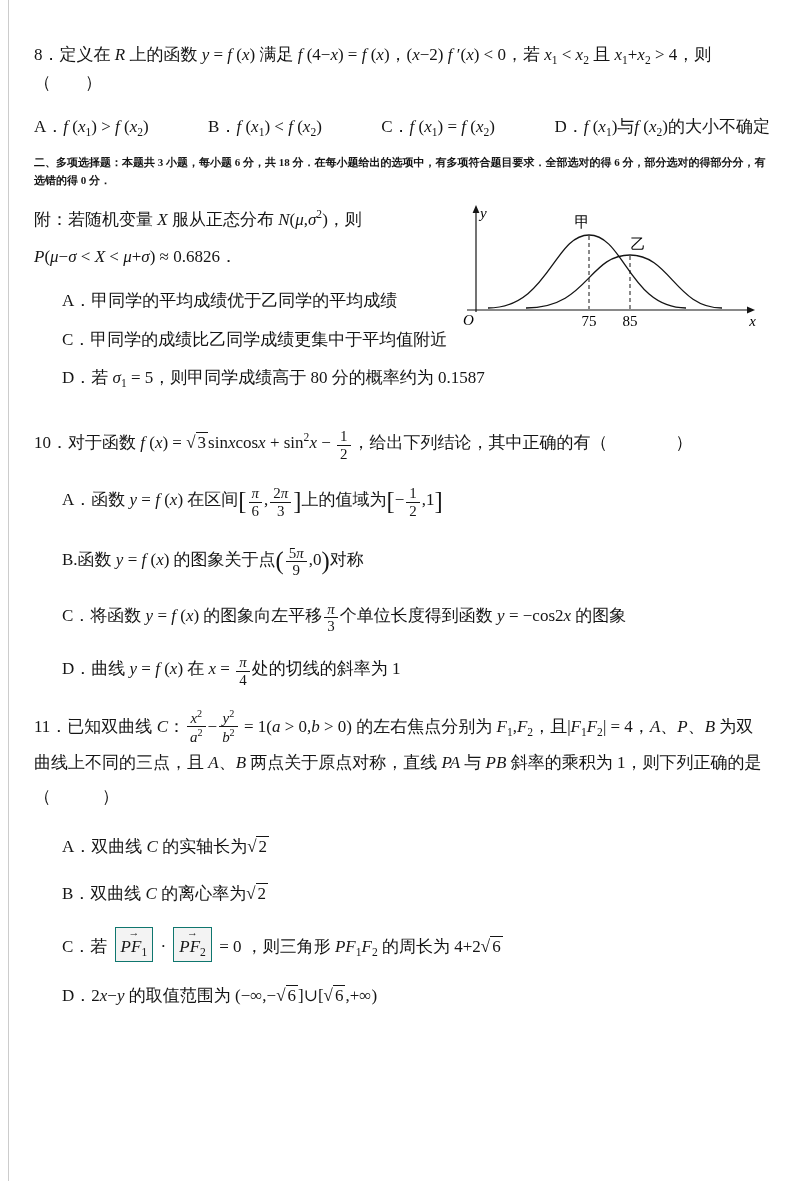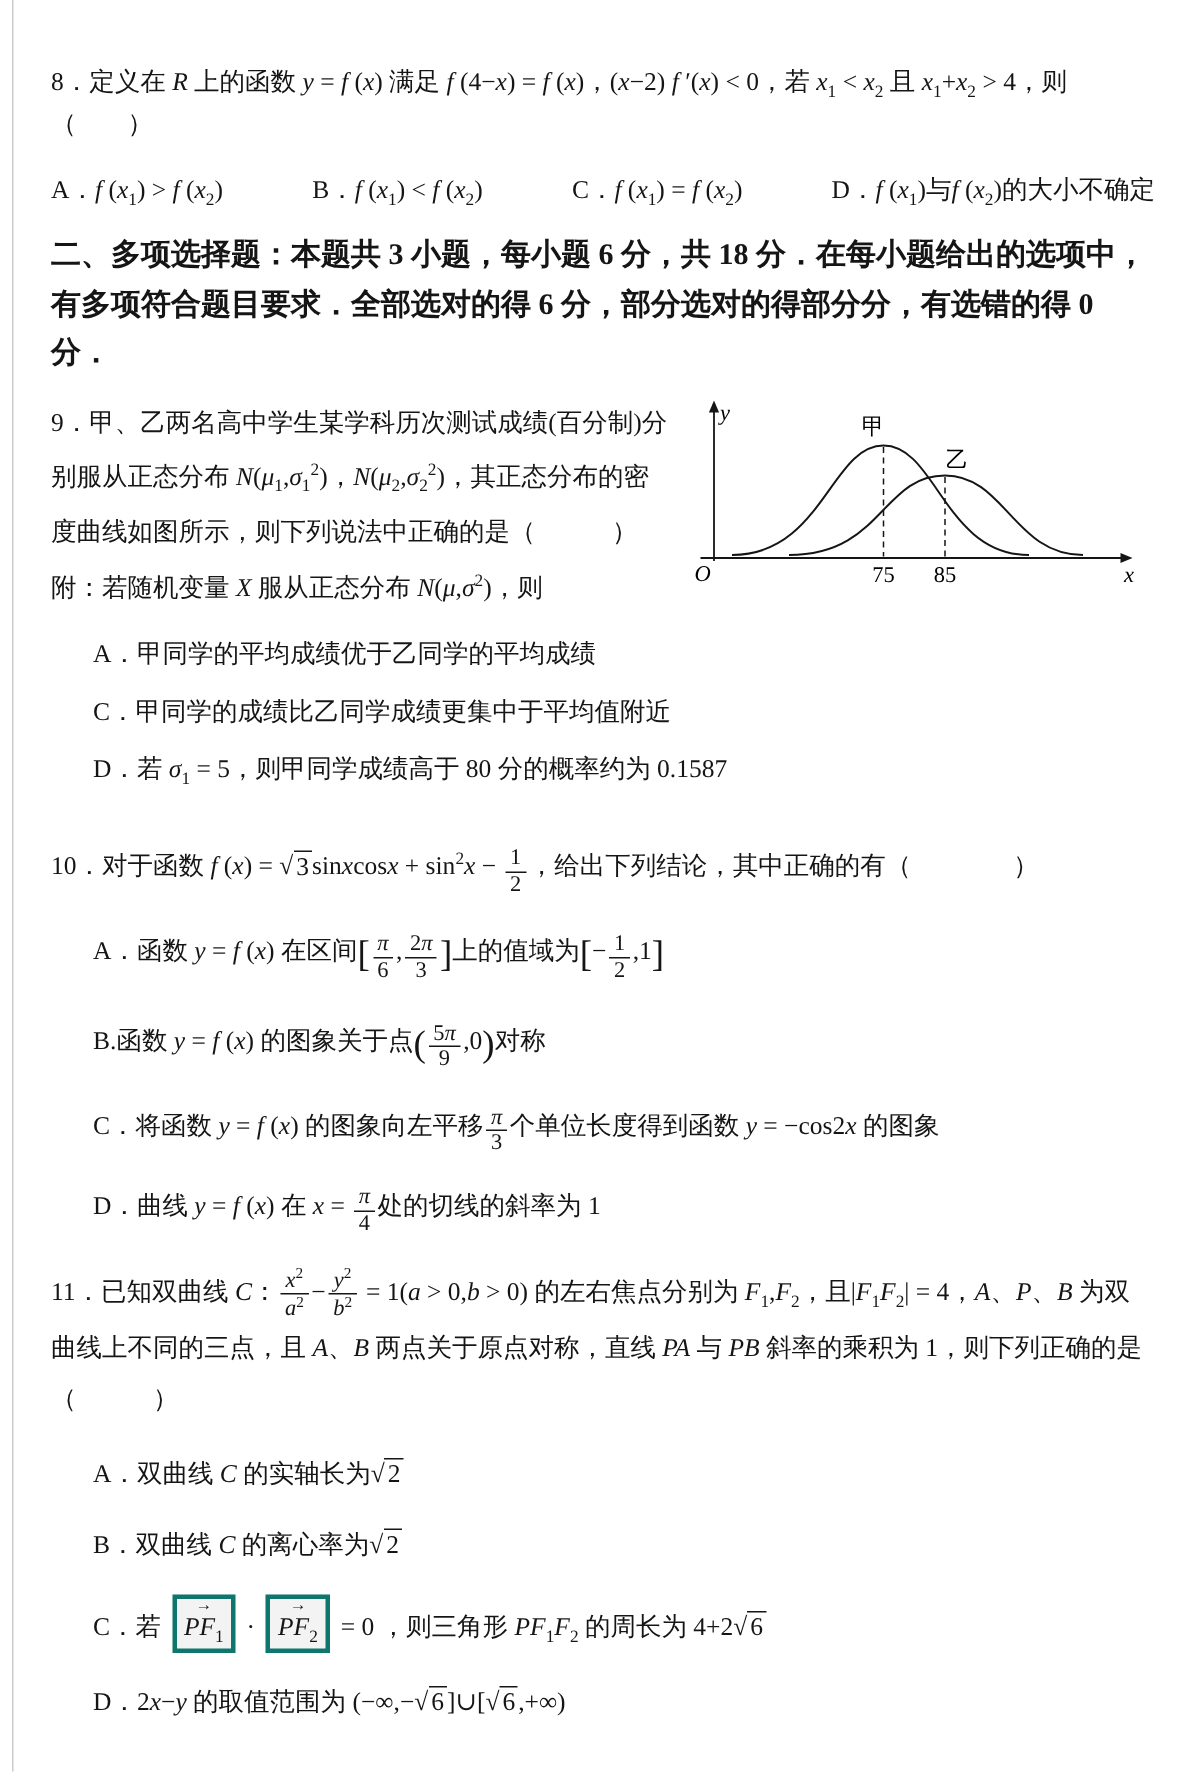--- a/index.html
+++ b/index.html
@@ -8,37 +8,37 @@
     font-family:"Liberation Serif","DejaVu Serif",serif;
     font-size:17px;color:#151515;
   }
   .page{position:relative;box-sizing:border-box;width:800px;height:1181px;padding:42px 30px 0 34px;}
   .scan-line{position:absolute;left:8px;top:0;height:100%;width:1px;background:#cccccc;}
   p{margin:0;}
   i{font-style:italic;}
   sub,sup{font-size:0.68em;}
   .stem{line-height:1.55;}
   .opt-row{display:flex;justify-content:space-between;margin-top:17px;line-height:1.5;text-align:right;}
-  .section-head{font-weight:bold;margin-top:13px;line-height:1.62;font-size:20px;}
+  .section-head{font-weight:bold;margin-top:13px;line-height:1.62;font-size:11px;}
   .q9{margin-top:12px;}
   .fig{float:right;width:312px;margin:0 0 4px 10px;}
   .fig svg{display:block;}
   .lh2{line-height:2.15;}
   .opts{padding-left:28px;}
   .opts p{margin:13px 0;line-height:1.5;}
   .opts.tall p{margin:19px 0;line-height:1.65;}
   .q10-stem{margin-top:22px;line-height:1.7;}
   .q11-stem{margin-top:12px;line-height:2.0;}
   .frac{display:inline-block;vertical-align:-0.72em;text-align:center;font-size:0.88em;line-height:1.12;margin:0 2px;}
   .frac .fn{display:block;border-bottom:1px solid #151515;padding:0 3px;}
   .frac .fd{display:block;padding:0 3px;}
   .rt{white-space:nowrap;}
   .rt .rad{border-top:1px solid #151515;padding:0 2px;}
   .big{font-size:1.45em;vertical-align:-0.18em;font-weight:400;}
-  .vecbox{display:inline-block;position:relative;border:3px solid #0f766e;background:#f3f3f3;padding:10px 5px 1px;margin:0 3px;line-height:1.05;font-family:Liberation Serif, serif;}
+  .vecbox{display:inline-block;position:relative;border:1px solid #0f766e;background:#f3f3f3;padding:10px 5px 1px;margin:0 3px;line-height:1.05;font-family:Liberation Serif, serif;}
   .vecbox::before{content:"→";position:absolute;top:-1px;left:50%;transform:translateX(-50%);font-size:11px;line-height:1;}
   .clear{clear:both;}
   .fig text{font-size:15px;font-family:"Liberation Serif","DejaVu Serif",serif;}
   .fig .it{font-style:italic;}
 </style>
 </head>
 <body>
 
 <div class="page">
   <div class="scan-line"></div>
@@ -70,22 +70,22 @@
 
         <text x="22" y="16" class="it">y</text>
         <text x="298" y="124" class="it" text-anchor="end">x</text>
         <text x="5" y="123" class="it">O</text>
         <text x="124" y="25" text-anchor="middle">甲</text>
         <text x="180" y="47" text-anchor="middle">乙</text>
         <text x="131" y="124" text-anchor="middle">75</text>
         <text x="172" y="124" text-anchor="middle">85</text>
       </svg>
     </div>
-    <p class="stem lh2">9．甲、乙两名高中学生某学科历次测试成绩(百分制)分别服从正态分布 <i>N</i>(<i>μ</i><sub>1</sub>,<i>σ</i><sub>1</sub><sup>2</sup>)，<i>N</i>(<i>μ</i><sub>2</sub>,<i>σ</i><sub>2</sub><sup>2</sup>)，其正态分布的密度曲线如图所示，则下列说法中正确的是（　　　）</p>
     <p class="stem lh2">附：若随机变量 <i>X</i> 服从正态分布 <i>N</i>(<i>μ</i>,<i>σ</i><sup>2</sup>)，则</p>
+    <p class="stem lh2"><i>P</i>(<i>μ</i>−<i>σ</i> &lt; <i>X</i> &lt; <i>μ</i>+<i>σ</i>) ≈ 0.6826．</p>
     <div class="opts">
       <p>A．甲同学的平均成绩优于乙同学的平均成绩</p>
       <p>C．甲同学的成绩比乙同学成绩更集中于平均值附近</p>
       <p>D．若 <i>σ</i><sub>1</sub> = 5，则甲同学成绩高于 80 分的概率约为 0.1587</p>
     </div>
     <div class="clear"></div>
   </div>
 
   <p class="stem q10-stem">10．对于函数 <i>f</i> (<i>x</i>) = <span class="rt">√<span class="rad">3</span></span>sin<i>x</i>cos<i>x</i> + sin<sup>2</sup><i>x</i> − <span class="frac"><span class="fn">1</span><span class="fd">2</span></span>，给出下列结论，其中正确的有（　　　　）</p>
   <div class="opts tall">

